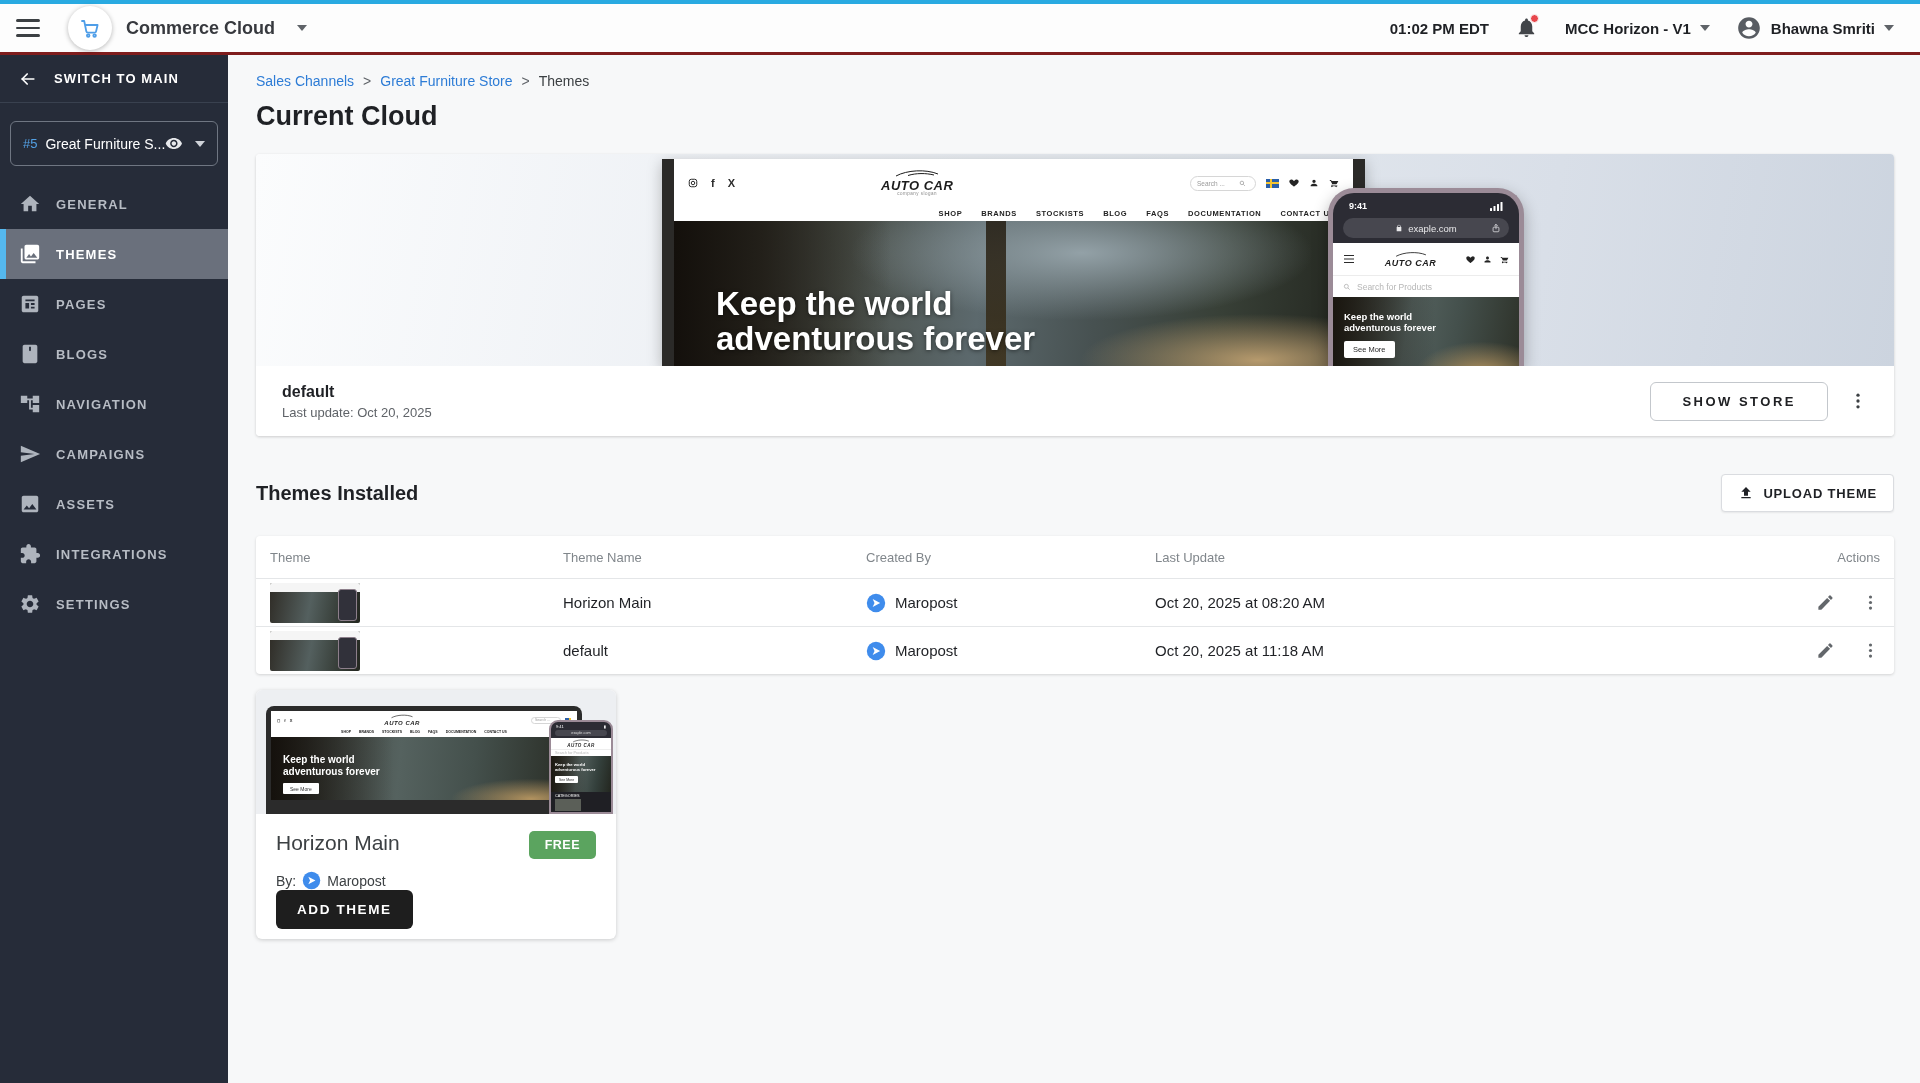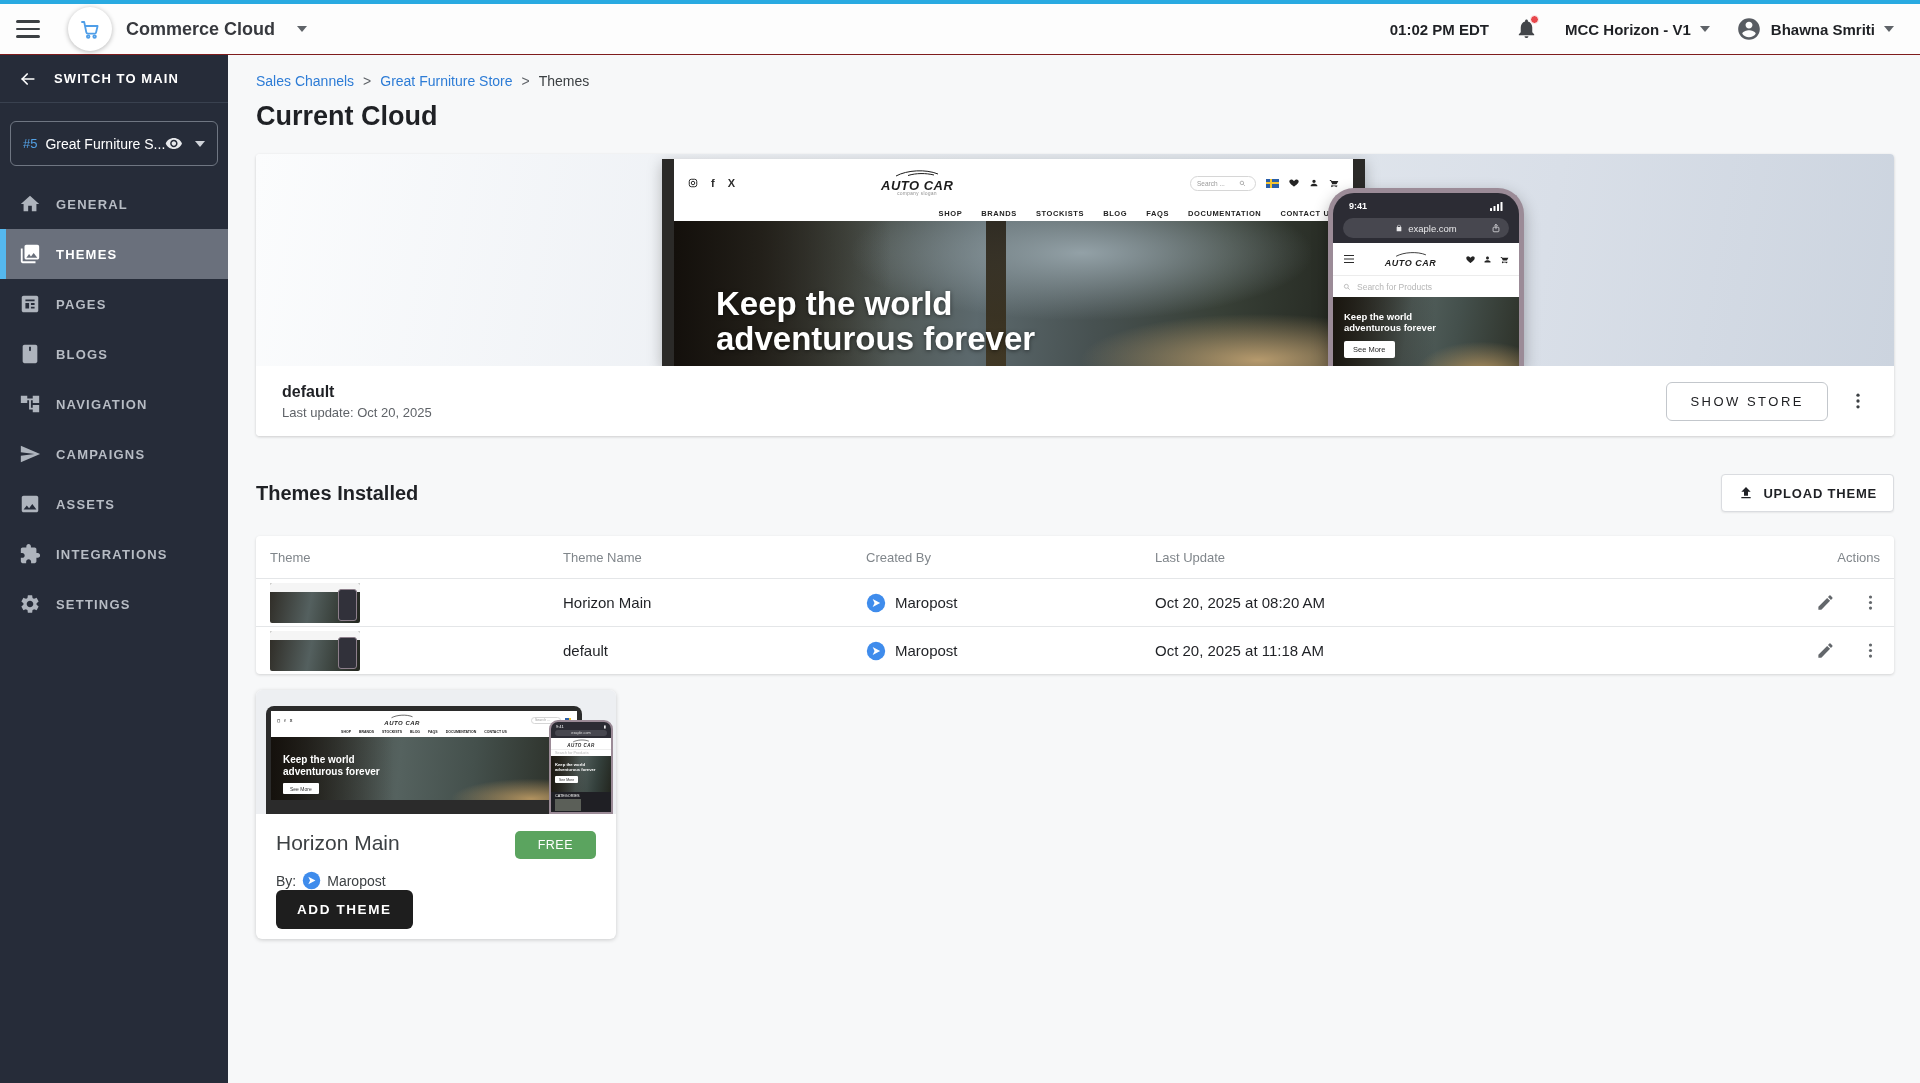--- a/index.html
+++ b/index.html
@@ -2,21 +2,21 @@
 <html><head>
 <meta charset="utf-8">
 <style>
   * { margin:0; padding:0; box-sizing:border-box; }
   html,body { width:1920px; height:1083px; overflow:hidden;
     font-family:"Liberation Sans", sans-serif; background:#f7f8f9; color:#202124; }
 
   
   .topstrip { height:4px; background:#29aae1; }
   .topbar { height:51px; background:#fdfdfd; display:flex; align-items:center;
-    padding:0 26px 0 16px; border-bottom:1px solid #7f1d1d; position:relative; z-index:30; }
+    padding:0 26px 0 16px; border-bottom:3px solid #7f1d1d; position:relative; z-index:30; }
   .hamburger { width:24px; height:18px; display:flex; flex-direction:column; justify-content:space-between; cursor:pointer; }
   .hamburger span { height:2.6px; background:#3c4043; border-radius:2px; }
   .cart-badge { width:44px; height:44px; border-radius:50%; background:#fff; margin-left:28px;
     box-shadow:0 1px 5px rgba(0,0,0,.28); display:flex; align-items:center; justify-content:center; }
   .app-name { font-size:18px; font-weight:700; color:#37393e; margin-left:14px; }
   .caret { width:0; height:0; border-left:5px solid transparent; border-right:5px solid transparent;
     border-top:6px solid #5f6368; display:inline-block; }
   .topbar .caret.app { margin-left:22px; }
   .topbar-right { margin-left:auto; display:flex; align-items:center; gap:26px; }
   .clock { font-size:15px; font-weight:700; color:#1f2125;margin-left:30px; }
@@ -114,21 +114,21 @@
       linear-gradient(100deg,#3a382f 0%,#55625f 40%,#44504c 65%,#2d3128 100%); }
   .ph-hero-text { position:absolute; left:11px; top:14px; color:#fff; font-size:9.5px; font-weight:700; line-height:1.2; }
   .ph-see { position:absolute; left:11px; top:44px; background:#fff; color:#2b2b2b; font-size:7.5px;
     padding:4px 9px; border-radius:2px; font-weight:400; }
 
   
   .info-bar { height:70px; background:#fff; display:flex; align-items:center; padding:0 26px; }
   .cur-name { font-size:16px; font-weight:700; color:#1f2125; }
   .cur-upd { font-size:13px; color:#5f6368; margin-top:4px; }
   .show-store { margin-left:auto; border:1px solid #c3c7cc; background:#fff; border-radius:6px;
-    padding:11px 23px; font-size:13px; font-weight:400; letter-spacing:2.5px; color:#202124; cursor:pointer;
+    padding:11px 31px; font-size:13px; font-weight:700; letter-spacing:2.5px; color:#202124; cursor:pointer;
     font-family:"Liberation Sans",sans-serif; }
   .kebab { width:20px; height:20px; color:#3c4043; margin-left:20px; cursor:pointer; flex:none; }
 
   
   .ti-head { margin-top:38px; width:1638px; display:flex; align-items:center; }
   .section-title { font-size:20px; font-weight:700; color:#1f2125; }
   .upload-btn { margin-left:auto; display:flex; align-items:center; gap:9px; background:#fff;
     border:1px solid #dadce0; border-radius:4px; padding:10px 16px; font-size:13px; font-weight:700;
     letter-spacing:.8px; color:#1f2125; cursor:pointer; box-shadow:0 1px 2px rgba(0,0,0,.07);
     font-family:"Liberation Sans",sans-serif; }
@@ -183,22 +183,22 @@
       linear-gradient(to right, rgba(20,16,10,.8) 0%, rgba(20,16,10,0) 60%),
       linear-gradient(100deg,#3a382f 0%,#55625f 45%,#34403c 75%,#23261f 100%); }
   .mp-hero-text { position:absolute; left:4px; top:6px; color:#fff; font-size:4.2px; font-weight:700; line-height:1.25; }
   .mp-see { position:absolute; left:4px; top:20px; background:#fff; color:#333; font-size:3.5px; padding:1.5px 4px; border-radius:1px; }
   .mp-cats { background:#1f1f24; height:20px; color:#fff; font-size:3.8px; padding:2px 4px; }
   .mp-cats .sq { display:inline-block; width:26px; height:12px; background:#5b5f58; margin-right:2px; margin-top:1px; }
 
   .focus-body { padding:17px 20px 0; }
   .fb-row1 { display:flex; align-items:flex-start; }
   .fb-name { font-size:21px; color:#3c4043; }
-  .free-badge { margin-left:auto; background:#5ba45f; color:#fff; font-size:12.5px; font-weight:400;
-    border-radius:5px; padding:7px 23px; letter-spacing:.5px; }
+  .free-badge { margin-left:auto; background:#5ba45f; color:#fff; font-size:12.5px; font-weight:700;
+    border-radius:5px; padding:7px 16px; letter-spacing:.5px; }
   .fb-by { display:flex; align-items:center; gap:6px; margin-top:12px; font-size:14px; color:#3c4043; }
   .add-theme { background:#1e1e1e; color:#fff; border:none; border-radius:6px;
     padding:12px 21px; font-size:13.5px; font-weight:700; letter-spacing:1.6px; cursor:pointer;
     font-family:"Liberation Sans",sans-serif; }
 </style>
 </head>
 <body>
 
 <div class="topstrip"></div>
 <div class="topbar">

